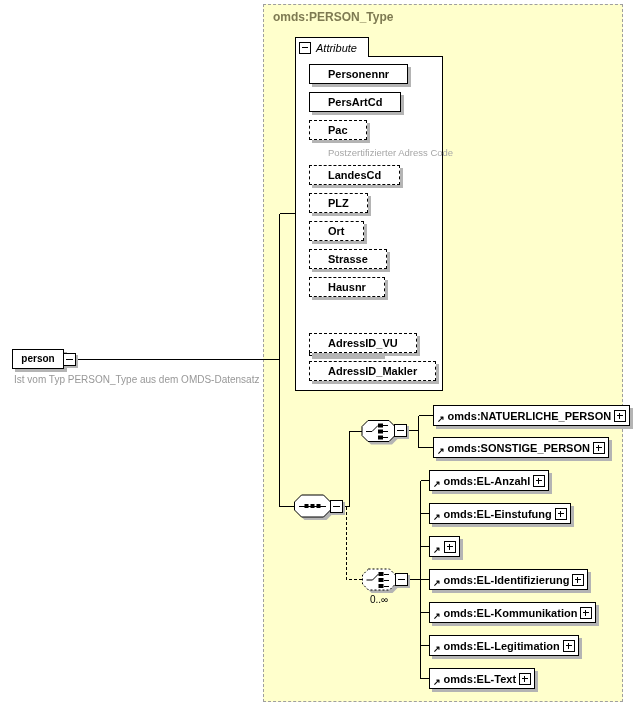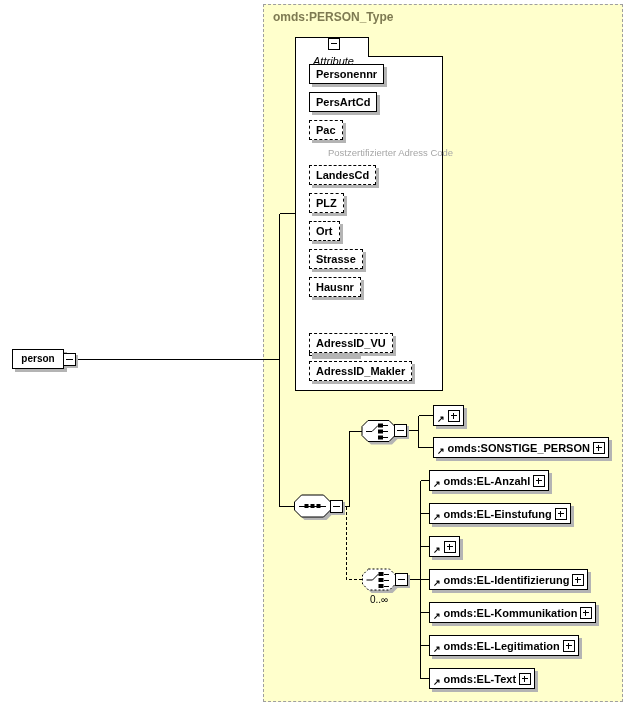--- a/index.html
+++ b/index.html
@@ -12,26 +12,26 @@
   .type-label{position:absolute;left:273px;top:10px;font-size:12px;font-weight:bold;color:#7e7a52;}
 
   
   svg.wires{position:absolute;left:0;top:0;z-index:2;}
 
   
   .attr-panel{position:absolute;left:295px;top:56px;width:148px;height:335px;
               background:#fff;border:1px solid #000;box-sizing:border-box;z-index:3;}
   .attr-tab{position:absolute;left:295px;top:37px;width:74px;height:20px;background:#fff;
             border:1px solid #000;border-bottom:none;box-sizing:border-box;z-index:4;
-            display:flex;align-items:center;gap:5px;padding-left:3px;flex-direction:column;}
+            display:flex;align-items:center;gap:5px;padding-left:3px;}
   .attr-title{font-size:11px;font-style:italic;color:#000;}
 
   
   .node{position:absolute;z-index:5;background:#fff;border:1px solid #000;box-sizing:border-box;
-        height:20px;line-height:16px;padding:1px 6px;font-size:11px;font-weight:bold;color:#000;
+        height:20px;line-height:16px;padding:1px 18px;font-size:11px;font-weight:bold;color:#000;
         box-shadow:3px 3px 0 #b4b4b4;white-space:nowrap;}
   .node.opt{border-style:dashed;}
   .note{position:absolute;z-index:5;font-size:9.5px;color:#a6a6a6;white-space:nowrap;}
 
   
   .el{position:absolute;z-index:5;display:inline-flex;align-items:center;gap:3px;
       height:21px;box-sizing:border-box;background:#fff;border:1px solid #000;
       padding:0 3px;box-shadow:3px 3px 0 #b4b4b4;white-space:nowrap;}
   .el .el-label{font-size:11px;font-weight:bold;color:#000;}
   .el .ref{font-size:9px;font-weight:bold;color:#000;transform:translateY(3px);}
@@ -104,20 +104,21 @@
       <path d="M366.5,580 H372.5 M372.5,580 L378.5,574" stroke="#000"></path>
       <rect x="378.5" y="572" width="5" height="4" fill="#000"></rect>
       <rect x="378.5" y="578" width="5" height="4" fill="#000"></rect>
       <rect x="378.5" y="584" width="5" height="4" fill="#000"></rect>
       <path d="M383.5,574 H388.5 M383.5,580 H388.5 M383.5,586 H388.5" stroke="#000" shape-rendering="crispEdges"></path>
     </g>
   </svg>
 
   <div class="person">person</div>
   <div class="tgl abs" style="left:63px;top:353px;"></div>
+  <div class="annotation">Ist vom Typ PERSON_Type aus dem OMDS-Datensatz</div>
 
   <div class="attr-panel"></div>
   <div class="attr-tab">
     <span class="tgl small"></span>
     <span class="attr-title">Attribute</span>
   </div>
 
   <div class="node" style="left:309px;top:64px;">Personennr</div>
   <div class="node" style="left:309px;top:92px;text-align:center;">PersArtCd</div>
   <div class="node opt" style="left:309px;top:120px;">Pac</div>
@@ -131,20 +132,21 @@
   <div class="node opt" style="left:309px;top:333px;text-align:right;">AdressID_VU</div>
   <div class="node opt" style="left:309px;top:361px;">AdressID_Makler</div>
 
   <div class="tgl abs" style="left:330px;top:500px;"></div>
   <div class="tgl abs" style="left:394px;top:424px;"></div>
   <div class="tgl abs" style="left:395px;top:573px;"></div>
   <div class="occ">0..∞</div>
 
   <div class="el" style="left:433px;top:405px;">
     <span class="ref">↗</span>
+    <span class="el-label">omds:NATUERLICHE_PERSON</span>
     <span class="tgl small plus"></span>
   </div>
   <div class="el" style="left:433px;top:437px;">
     <span class="ref">↗</span>
     <span class="el-label">omds:SONSTIGE_PERSON</span>
     <span class="tgl small plus"></span>
   </div>
 
   <div class="el" style="left:429px;top:470px;">
     <span class="ref">↗</span>

